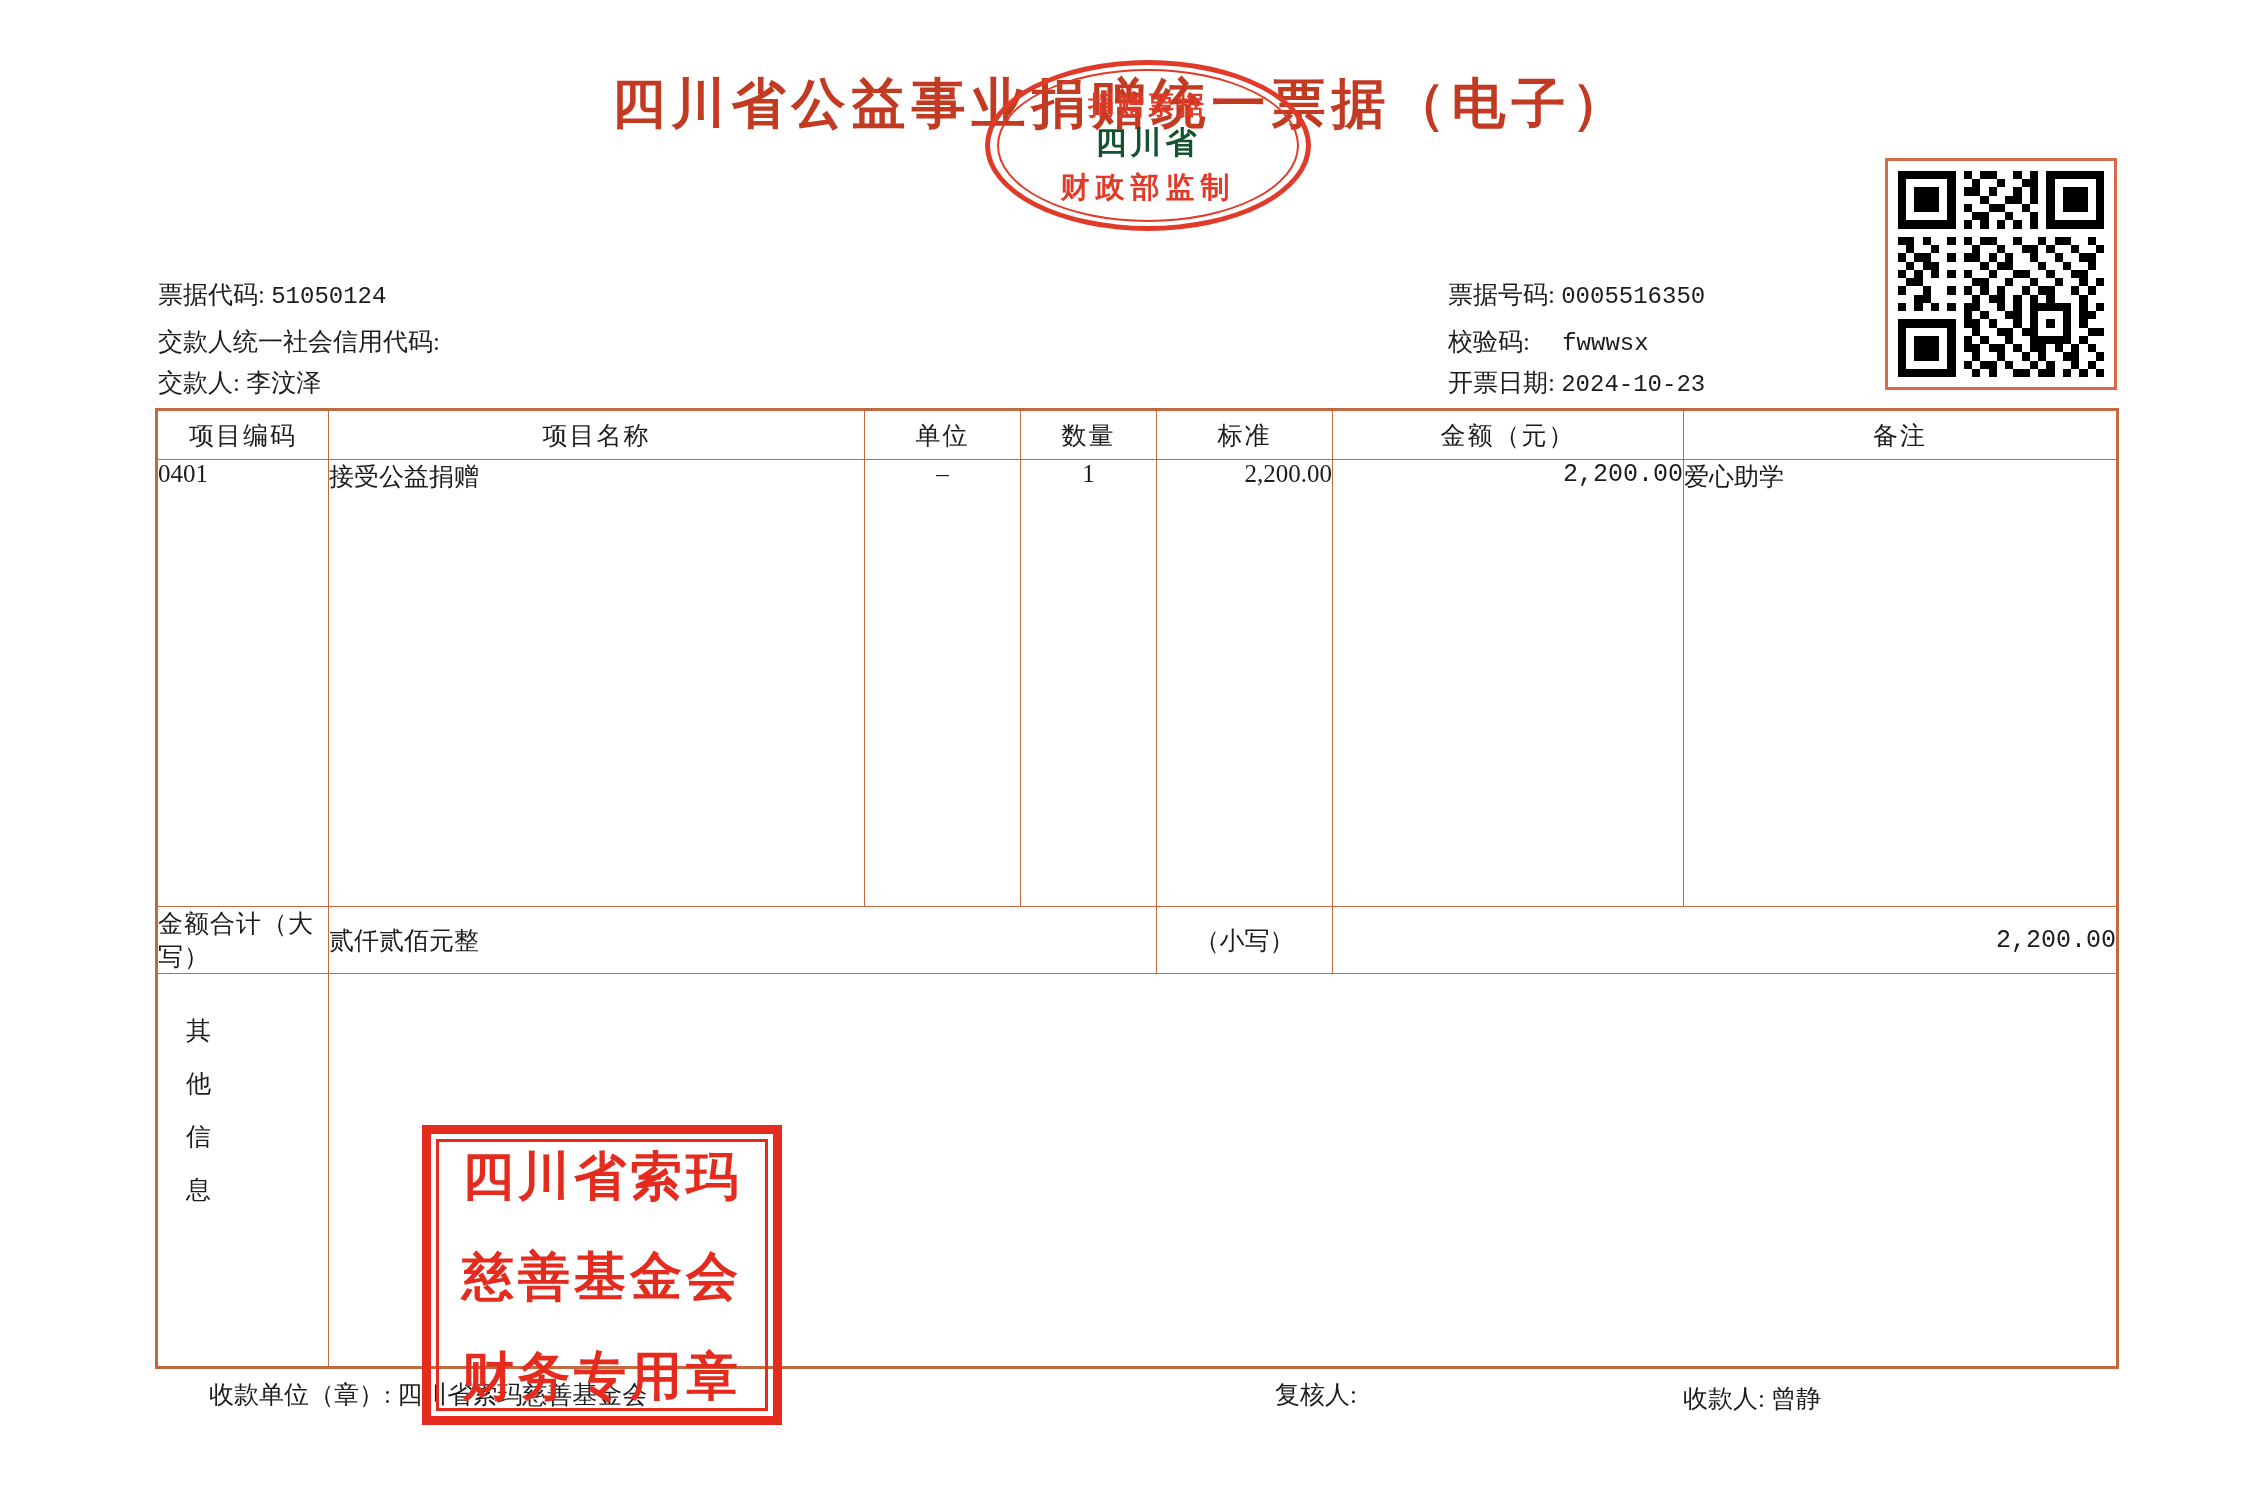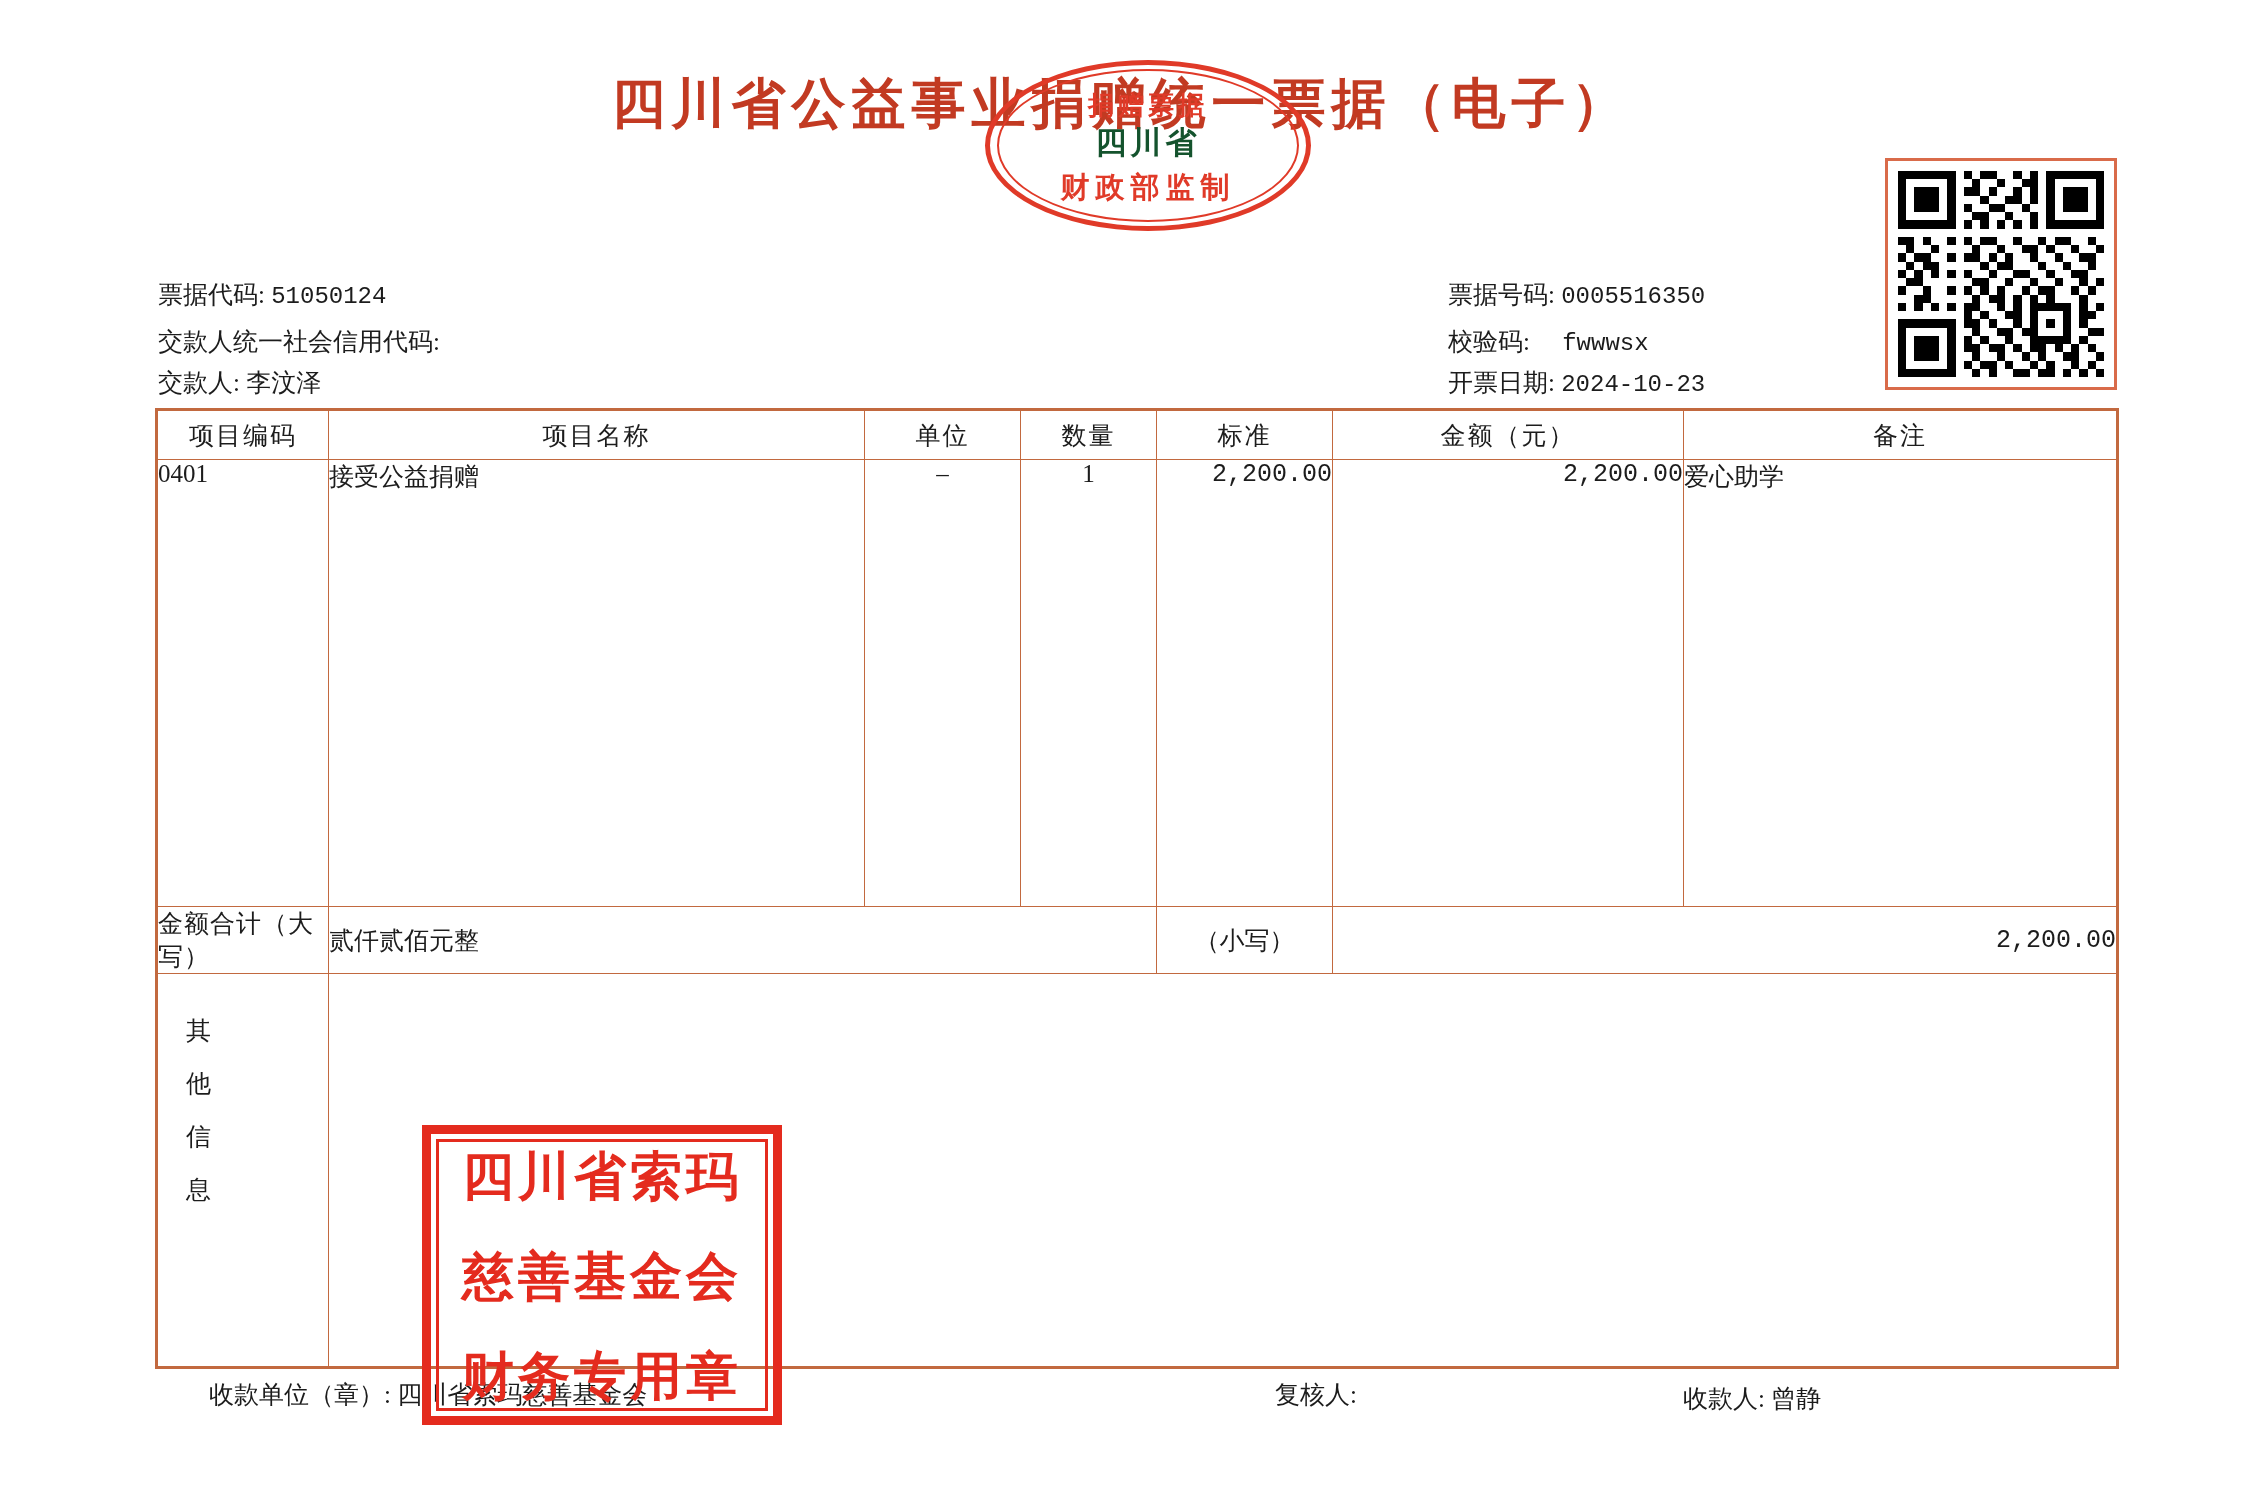--- a/index.html
+++ b/index.html
@@ -150,21 +150,21 @@
   }
   .body-row td {
     height: 446px;
     vertical-align: top;
     padding-top: 10px;
   }
   .c-code   { width: 170px; text-align: left;   padding-left: 12px; }
   .c-name   { width: 535px; text-align: left;   padding-left: 28px; }
   .c-unit   { width: 155px; text-align: center; }
   .c-qty    { width: 135px; text-align: center; }
-  .c-std    { width: 175px; text-align: right;  padding-right: 14px; font-family: Liberation Mono, monospace; font-size: 24px;}
+  .c-std    { width: 175px; text-align: right;  padding-right: 14px; font-family: Liberation Serif, serif; font-size: 24px;}
   .c-amt    { width: 350px; text-align: right;  padding-right: 20px; font-family: "Liberation Mono", monospace; font-size: 24px;}
   .c-remark { text-align: left;   padding-left: 14px; }
 
   .total-row td {
     height: 62px;
     vertical-align: middle;
   }
   .total-label {
     padding-left: 20px;
     letter-spacing: 1px;

